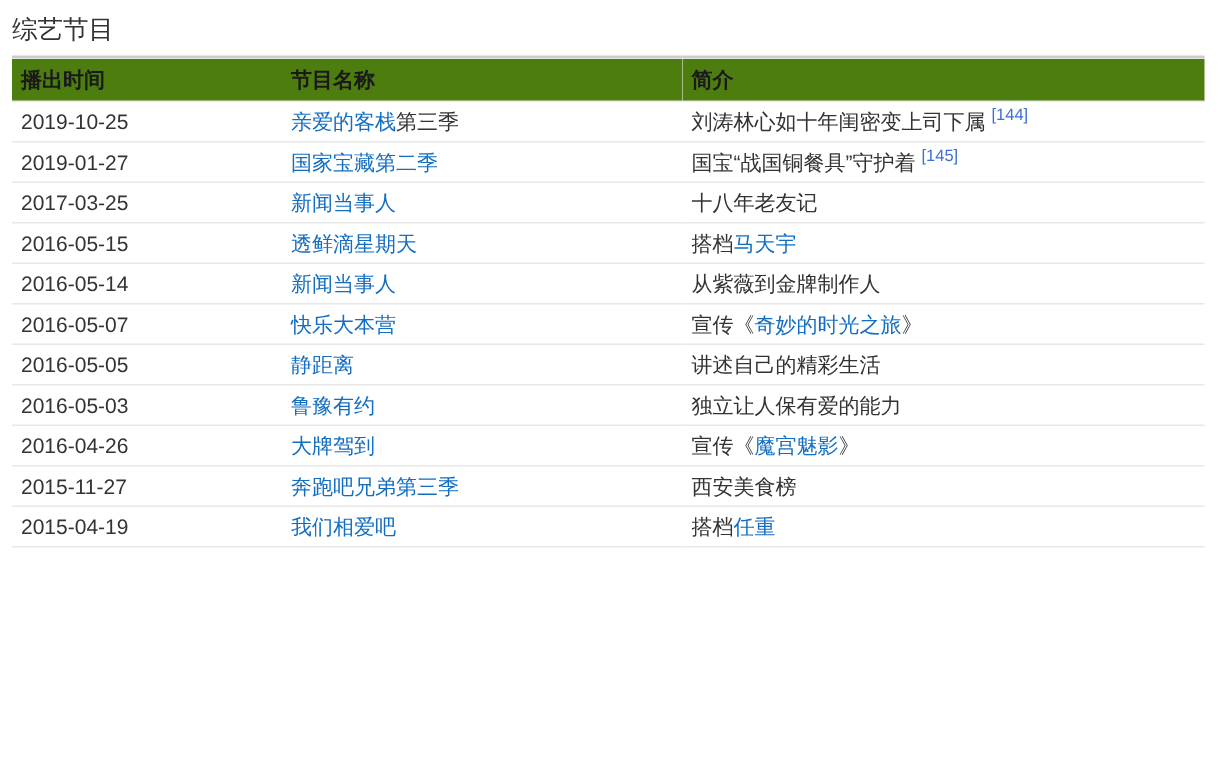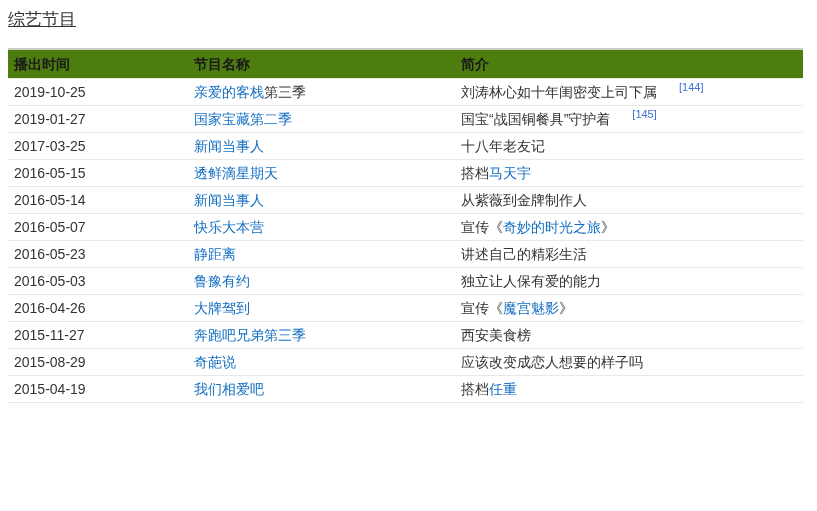--- a/index.html
+++ b/index.html
@@ -12,23 +12,22 @@
     width: 817px;
     height: 511px;
     background: #ffffff;
     box-sizing: border-box;
     padding: 8px 0 0 8px;
   }
   .section-title {
     font-size: 17px;
     font-weight: 400;
     color: #333333;
-    margin: 2px 0 18px 0;
+    margin: 2px 0 7px 0;
     line-height: 20px;
-    text-decoration: underline;
   }
   table.shows {
     border-collapse: collapse;
     table-layout: fixed;
     width: 795px;
     border-top: 2px solid #cccccc;
   }
   table.shows col.c-date { width: 180px; }
   table.shows col.c-name { width: 267px; }
   table.shows col.c-intro { width: 348px; }
@@ -58,21 +57,21 @@
   a.lnk {
     color: #136ec2;
     text-decoration: none;
     cursor: pointer;
   }
   sup.ref {
     font-size: 11px;
     line-height: 0;
     margin-left: 4px;
   }
-  sup.ref a.lnk { color: #3b6fd4; margin-left: 18px; }
+  sup.ref a.lnk { color: #3b6fd4; }
 </style>
 </head>
 <body>
 
 <div class="page">
   <h2 class="section-title">综艺节目</h2>
   <table class="shows">
     <colgroup>
       <col class="c-date">
         <col class="c-name">
@@ -110,44 +109,39 @@
           <td>2016-05-14</td>
           <td><a class="lnk">新闻当事人</a></td>
           <td><span>从紫薇到金牌制作人</span></td>
         </tr>
         <tr>
           <td>2016-05-07</td>
           <td><a class="lnk">快乐大本营</a></td>
           <td><span>宣传《</span><a class="lnk">奇妙的时光之旅</a><span>》</span></td>
         </tr>
         <tr>
-          <td>2016-05-23</td>
+          <td>2016-05-05</td>
           <td><a class="lnk">静距离</a></td>
           <td><span>讲述自己的精彩生活</span></td>
         </tr>
         <tr>
           <td>2016-05-03</td>
           <td><a class="lnk">鲁豫有约</a></td>
           <td><span>独立让人保有爱的能力</span></td>
         </tr>
         <tr>
           <td>2016-04-26</td>
           <td><a class="lnk">大牌驾到</a></td>
           <td><span>宣传《</span><a class="lnk">魔宫魅影</a><span>》</span></td>
         </tr>
         <tr>
           <td>2015-11-27</td>
           <td><a class="lnk">奔跑吧兄弟第三季</a></td>
           <td><span>西安美食榜</span></td>
         </tr>
         <tr>
-          <td>2015-08-29</td>
-          <td><a class="lnk">奇葩说</a></td>
-          <td><span>应该改变成恋人想要的样子吗</span></td>
-        </tr>
-        <tr>
           <td>2015-04-19</td>
           <td><a class="lnk">我们相爱吧</a></td>
           <td><span>搭档</span><a class="lnk">任重</a></td>
         </tr>
       </tbody>
   </table>
 </div>
 
 </body></html>

